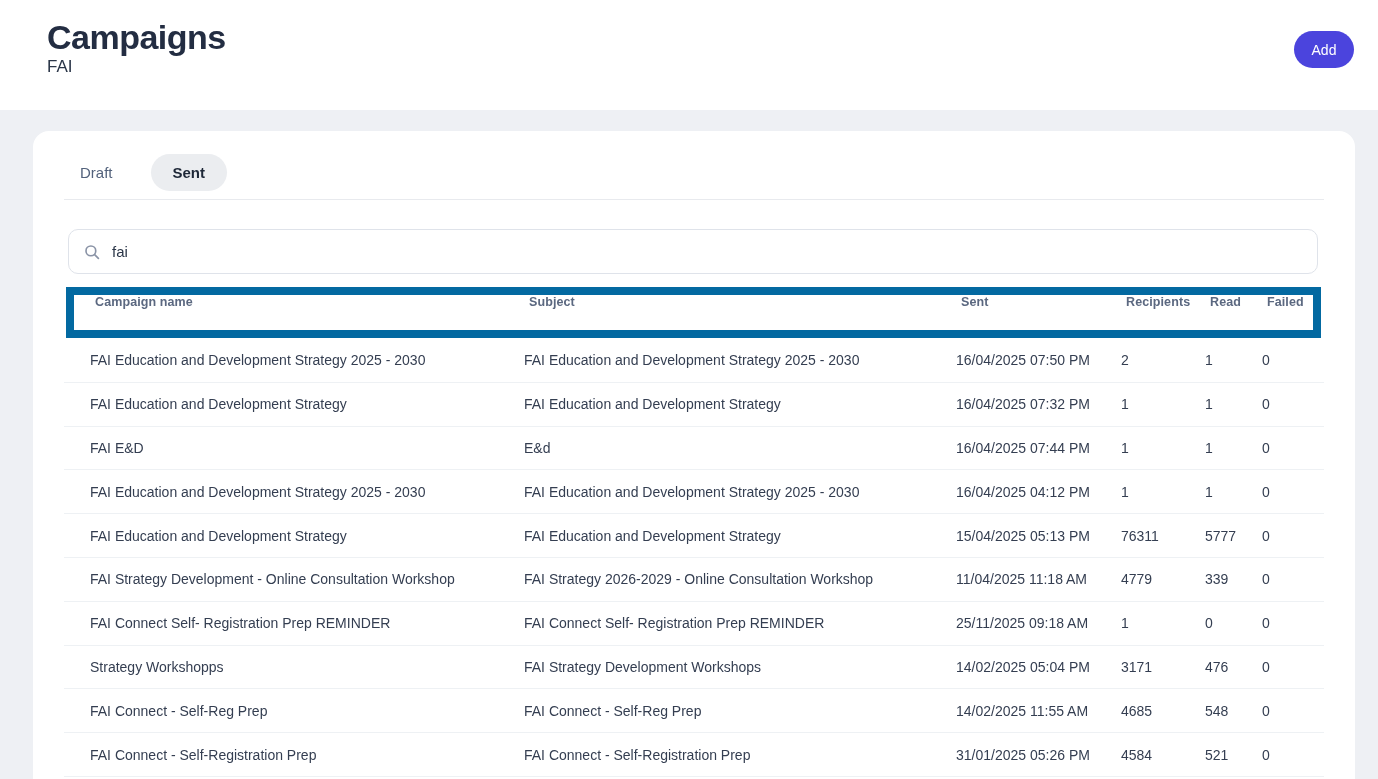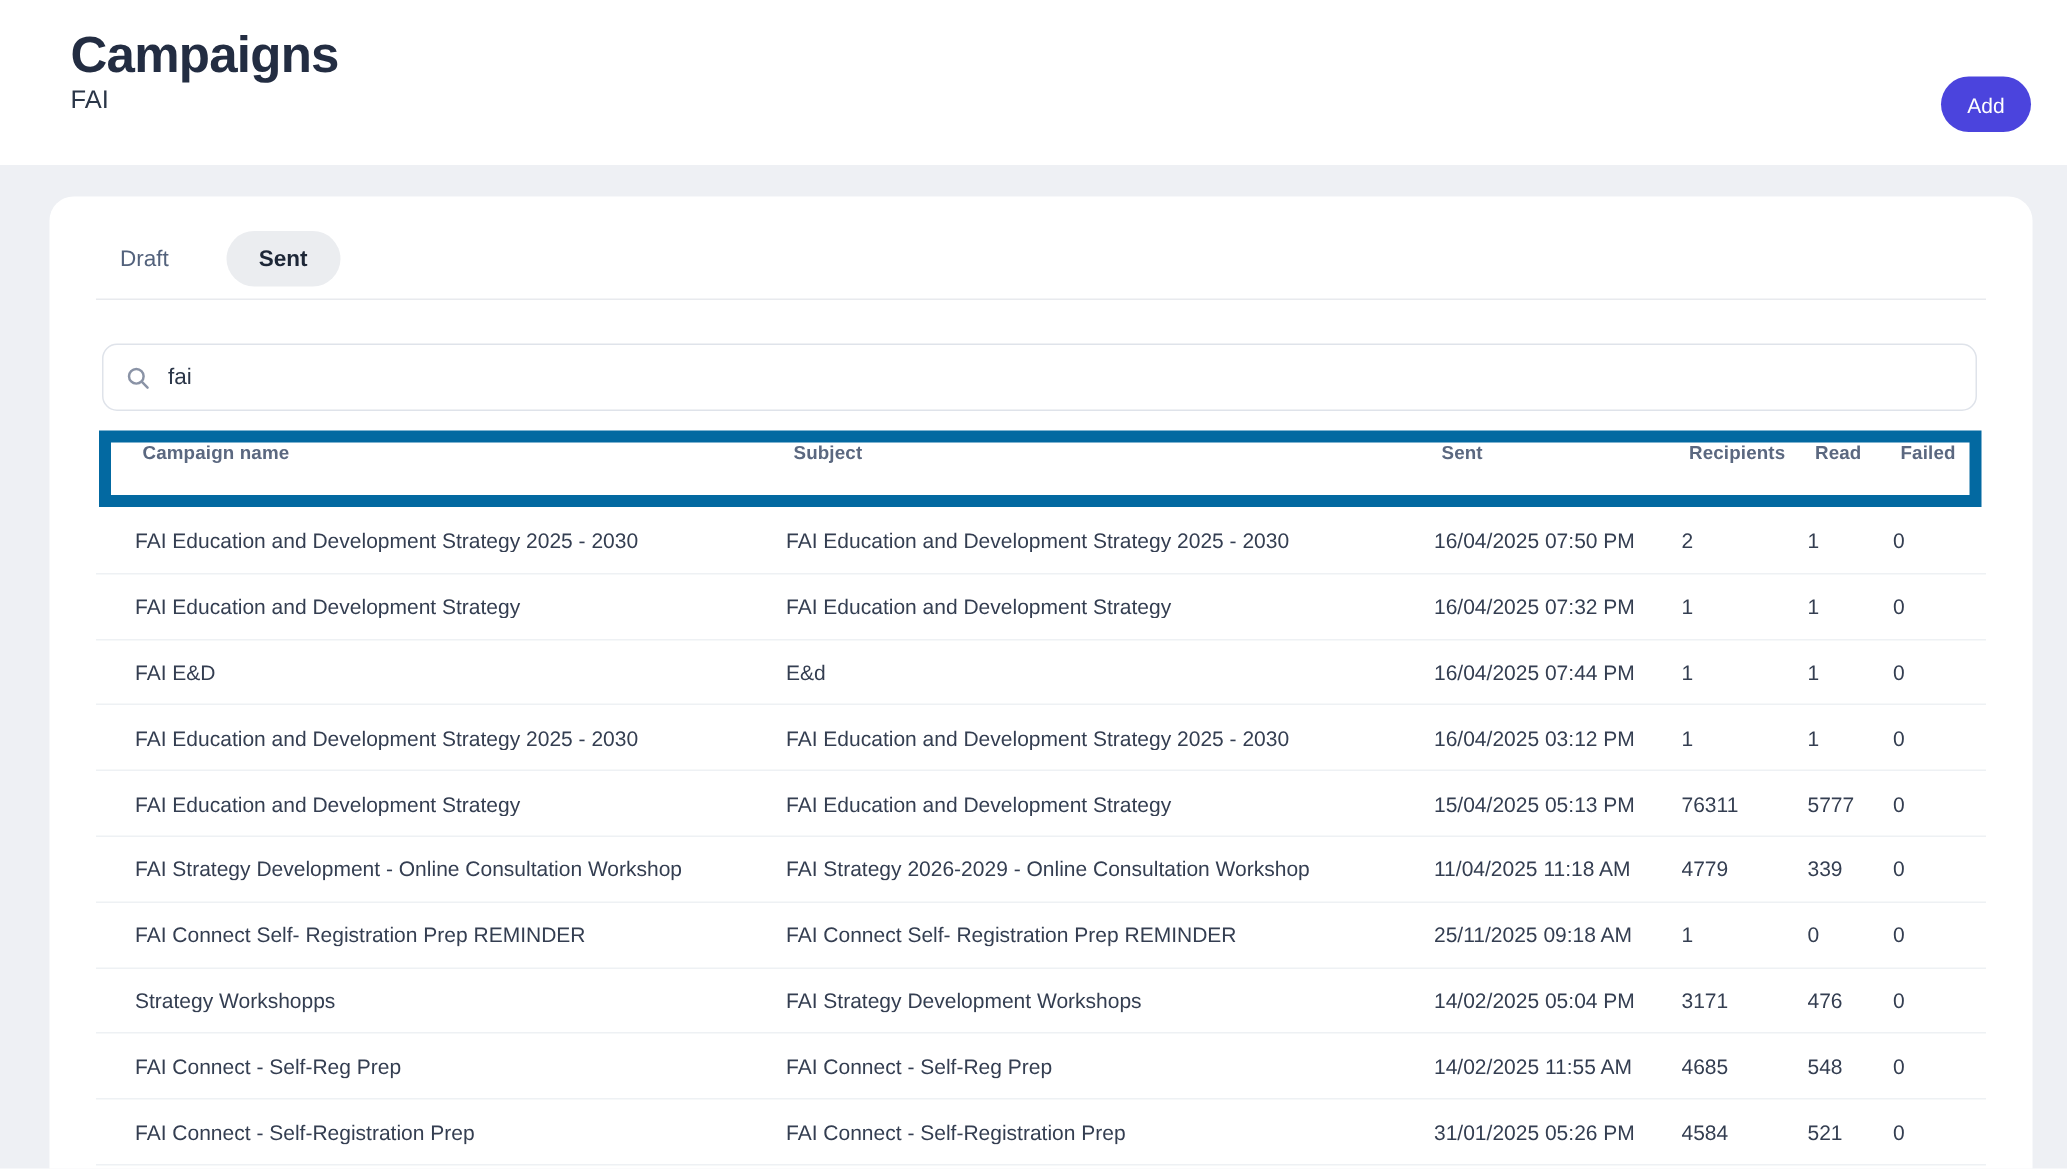--- a/index.html
+++ b/index.html
@@ -24,21 +24,21 @@
   .page-subtitle {
     position: absolute; left: 47px; top: 57px;
     font-size: 17px; font-weight: 400; color: #2b3648;
   }
   .add-btn {
     position: absolute; left: 1294px; top: 31px;
     width: 60px; height: 37px;
     background: #4b44dd; border: none; border-radius: 19px;
     color: #ffffff; font-size: 14px; font-weight: 500;
     font-family: inherit; cursor: pointer;
-    display: flex; align-items: center; justify-content: center; margin-top: 20px;
+    display: flex; align-items: center; justify-content: center;
   }
 
   
   .card {
     position: absolute; left: 33px; top: 131px;
     width: 1322px; height: 700px;
     background: #ffffff; border-radius: 16px;
   }
 
   
@@ -160,21 +160,21 @@
         <div class="td">FAI E&amp;D</div>
         <div class="td">E&amp;d</div>
         <div class="td">16/04/2025 07:44 PM</div>
         <div class="td">1</div>
         <div class="td">1</div>
         <div class="td">0</div>
       </div>
       <div class="trow grid-cols">
         <div class="td">FAI Education and Development Strategy 2025 - 2030</div>
         <div class="td">FAI Education and Development Strategy 2025 - 2030</div>
-        <div class="td">16/04/2025 03:12 PM</div>
+        <div class="td">16/04/2025 04:12 PM</div>
         <div class="td">1</div>
         <div class="td">1</div>
         <div class="td">0</div>
       </div>
       <div class="trow grid-cols">
         <div class="td">FAI Education and Development Strategy</div>
         <div class="td">FAI Education and Development Strategy</div>
         <div class="td">15/04/2025 05:13 PM</div>
         <div class="td">76311</div>
         <div class="td">5777</div>

